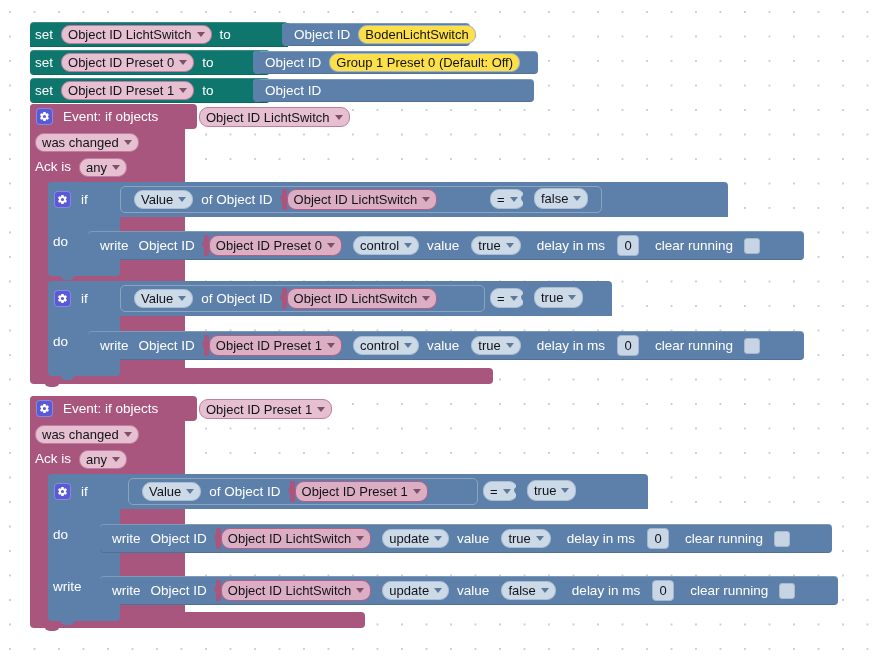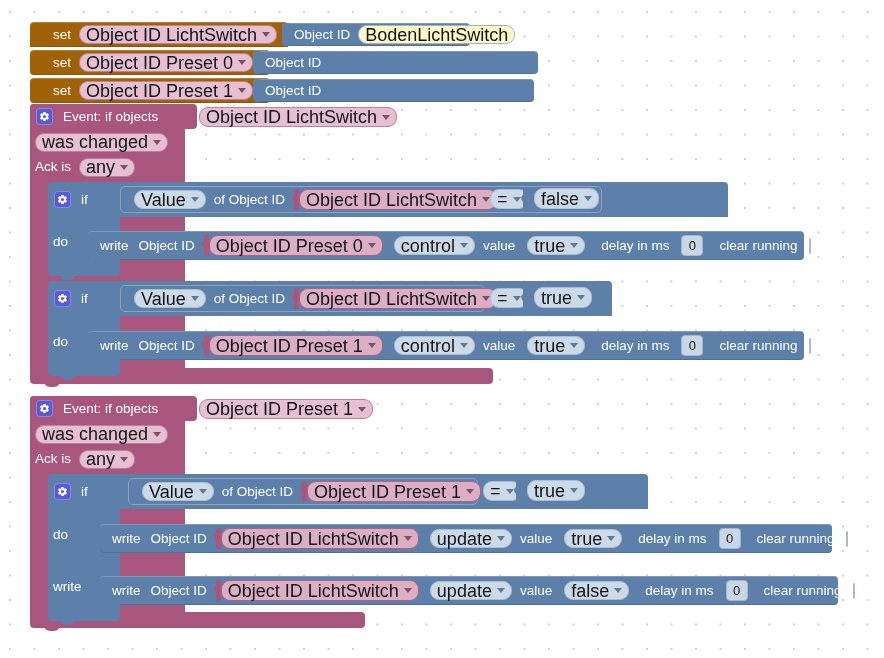--- a/index.html
+++ b/index.html
@@ -41,41 +41,41 @@
   
   .blk{
     position:absolute;
     box-sizing:border-box;
     display:flex;align-items:center;
     color:#ffffff;
     font-size:13.5px;
     white-space:nowrap;
     border-radius:4px;
   }
-  .rose{ background:#a16207; box-shadow:inset 0 1px 0 rgba(255,255,255,.18), inset 0 -1px 0 rgba(0,0,0,.12);padding-left:18px; }
+  .rose{ background:#0f766e; box-shadow:inset 0 1px 0 rgba(255,255,255,.18), inset 0 -1px 0 rgba(0,0,0,.12); }
   .blue{ background:#5d80ab; box-shadow:inset 0 1px 0 rgba(255,255,255,.20), inset 0 -1px 0 rgba(0,0,0,.12); }
 
   .lbl{ padding:0 5px; line-height:1; }
 
   
   .field{
     display:inline-flex;align-items:center;
     height:19px;
     padding:0 6px;
     margin:0 3px;
     border-radius:9px;
-    font-size:18px;
+    font-size:13px;
     line-height:1;
     color:#111318;
     box-sizing:border-box;
     justify-content:flex-end;
   }
   .f-rose{ background:#dcaec3; border:1.5px solid #b05f86; }
   .f-rose-lite{ background:#e6bfd1; border:1.5px solid #c07e9e;}
-  .f-blue{ background:#fef9c3; border:1.5px solid #9fb4cb; }
+  .f-blue{ background:#fde047; border:1.5px solid #9fb4cb; }
   .f-blue-lite{ background:#ccd9e7; border:1.5px solid #aabdd2; }
   .f-num{
     background:#c9d6e5;border:1.5px solid #a3b6cb;
     border-radius:4px; min-width:22px; justify-content:center;
     font-size:13px;
   }
   .caret{
     display:inline-block;
     width:0;height:0;
     margin-left:5px;
@@ -150,20 +150,21 @@
       <span>Object ID Preset 0</span>
       <i class="caret"></i>
     </span>
     <span class="lbl">to</span>
   </div>
   <div class="blk blue" style="left:253px;top:51px;width:285px;height:23px;">
     <svg class="tab" width="7" height="23">
       <path d="M7,0 L2,0 L2,7 Q-2,9 2,14 L2,23 L7,23 Z" fill="#5d80ab"></path>
     </svg>
     <span class="lbl">Object ID</span>
+    <span class="field f-blue">Group 1 Preset 0 (Default: Off)</span>
   </div>
 
   <div class="blk rose" style="left:30px;top:78px;width:240px;height:25px;">
     <span class="lbl">set</span>
     <span class="field f-rose-lite">
       <span>Object ID Preset 1</span>
       <i class="caret"></i>
     </span>
     <span class="lbl">to</span>
   </div>

